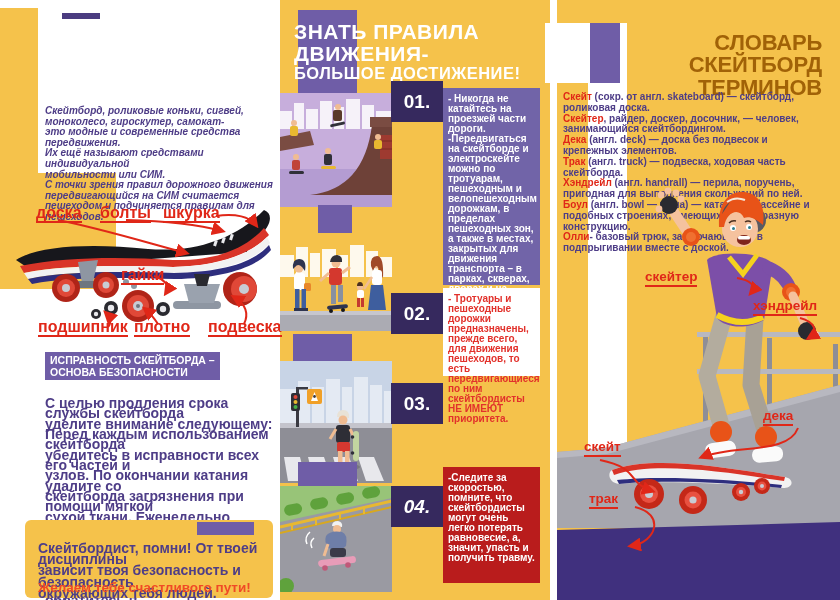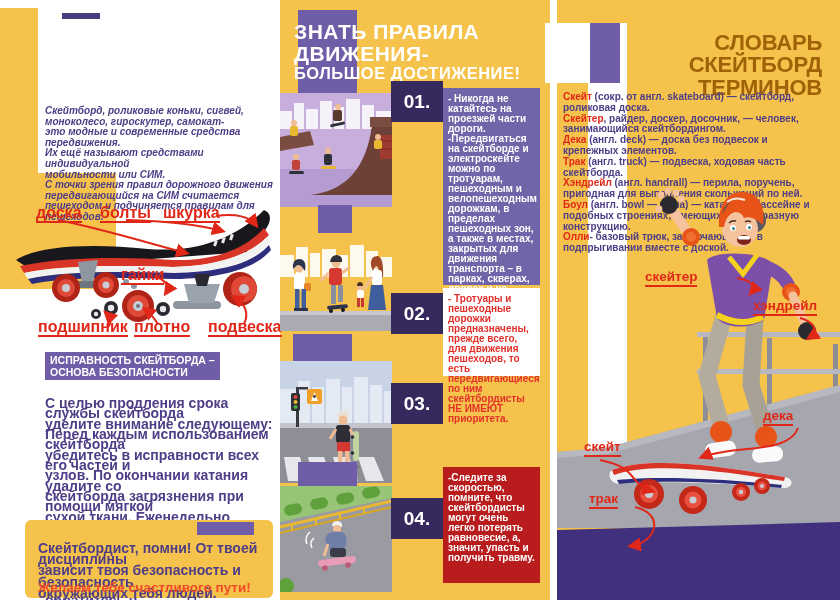--- a/index.html
+++ b/index.html
@@ -36,21 +36,21 @@
   .mid-purple-block{left:298px;top:10px;width:59px;height:85px;background:#6F5DA7;}
   .mid-title{left:294px;top:21px;width:260px;color:#ffffff;}
   .mid-title .t1{font-size:21px;line-height:21.5px;letter-spacing:0.5px;}
   .mid-title .t2{font-size:16.5px;line-height:19px;letter-spacing:0.5px;}
   .conn{background:#6F5DA7;}
   .conn1{left:318px;top:205px;width:34px;height:29px;}
   .conn2{left:293px;top:334px;width:59px;height:27px;}
   .conn3{left:298px;top:462px;width:59px;height:24px;}
   .numbox{left:391px;width:52px;height:41px;background:#36295E;color:#fff;font-size:19px;
           display:flex;align-items:center;justify-content:center;}
-  .n1{top:81px;} .n2{top:293px;} .n3{top:383px;} .n4{top:498px;}
+  .n1{top:81px;} .n2{top:293px;} .n3{top:383px;} .n4{top:486px;font-style:italic;}
   .panel{left:443px;width:97px;box-sizing:border-box;padding:6px 5px;font-size:10px;line-height:10px;}
   .p1{top:88px;height:197px;background:#7164A8;color:#fff;}
   .p2{top:288px;height:88px;background:#ffffff;color:#E2312B;}
   .p3{top:378px;height:87px;background:#7164A8;color:#fff;}
   .p4{top:467px;height:116px;background:#b91c1c;color:#fff;}
 
   
   .right-title{left:560px;top:17px;width:262px;text-align:right;font-size:22px;line-height:22.5px;color:#a16207;letter-spacing:-0.2px;}
   .terms{left:563px;top:92px;width:256px;font-size:10px;line-height:10.8px;color:#4E3D87;}
   .term-word{color:#E02718;}

